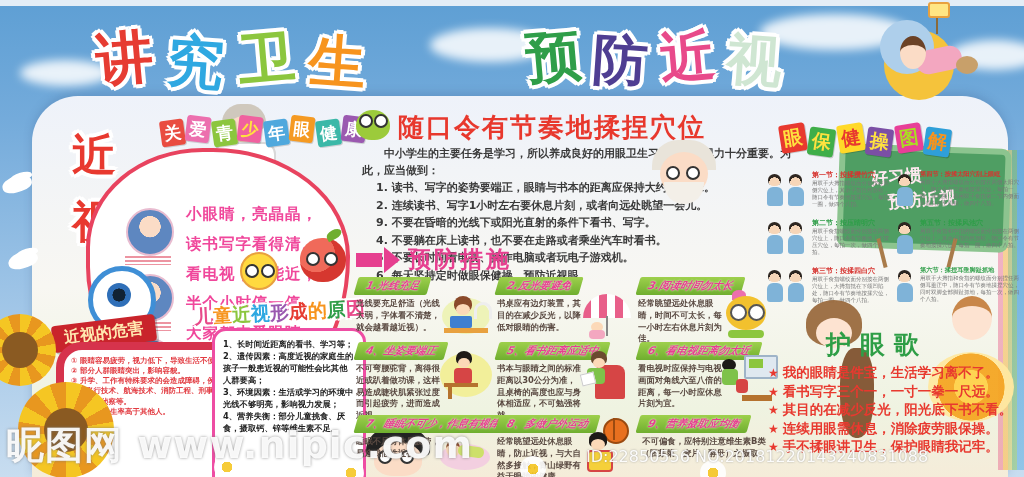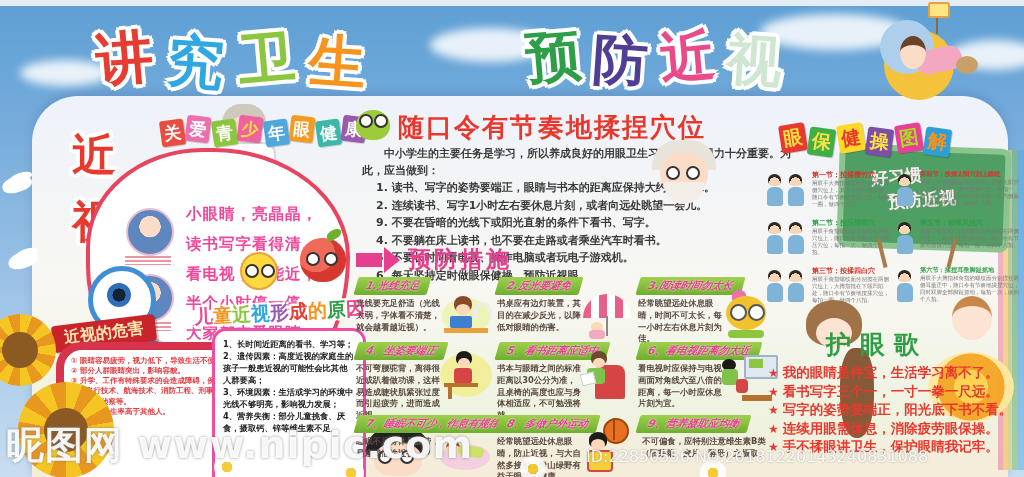--- a/index.html
+++ b/index.html
@@ -483,21 +483,21 @@
     <div class="line">
         <span class="star">★</span>
         <span class="ltx">我的眼睛是件宝，生活学习离不了。</span>
       </div>
     <div class="line">
         <span class="star">★</span>
         <span class="ltx">看书写字三个一，一寸一拳一尺远。</span>
       </div>
     <div class="line">
         <span class="star">★</span>
-        <span class="ltx">写字的姿势要端正，阳光底下书不看。</span>
+        <span class="ltx">其目的在减少反光，阳光底下书不看。</span>
       </div>
     <div class="line">
         <span class="star">★</span>
         <span class="ltx">连续用眼需休息，消除疲劳眼保操。</span>
       </div>
     <div class="line">
         <span class="star">★</span>
         <span class="ltx">手不揉眼讲卫生，保护眼睛我记牢。</span>
       </div>
   </div>

